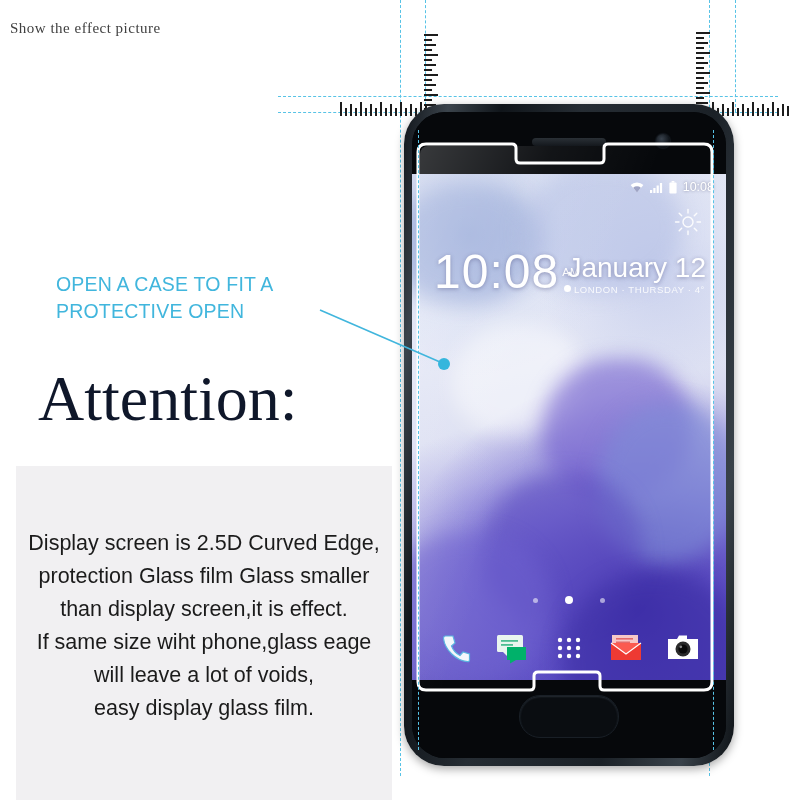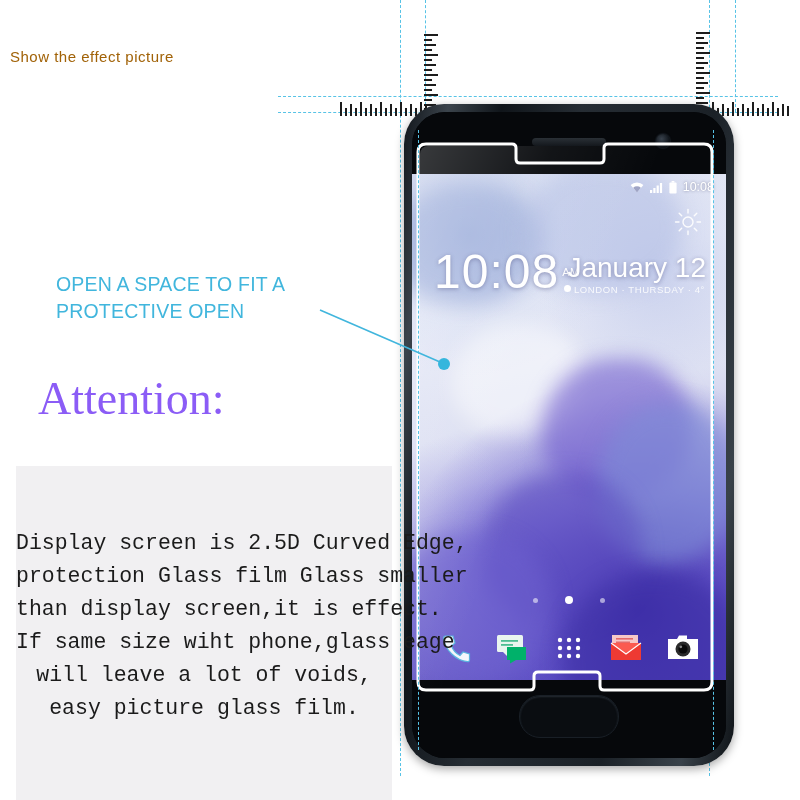--- a/index.html
+++ b/index.html
@@ -14,26 +14,25 @@
     background: #ffffff;
     overflow: hidden;
     font-family: "Liberation Sans", sans-serif;
   }
 
   
   .top-label {
     position: absolute;
     left: 10px;
     top: 20px;
-    font-family: Liberation Sans, sans-serif;
+    font-family: Liberation Serif, serif;
     font-size: 15px;
     letter-spacing: 0.5px;
-    color: #a16207;
+    color: #404040;
     white-space: nowrap;
-    margin-top: 28px;
   }
 
   
   .callout {
     position: absolute;
     left: 56px;
     top: 271px;
     width: 330px;
     font-size: 19.5px;
     line-height: 27px;
@@ -48,23 +47,23 @@
     height: 80px;
     overflow: visible;
   }
 
   
   .attention {
     position: absolute;
     left: 38px;
     top: 368px;
     font-family: "Liberation Serif", "DejaVu Serif", serif;
-    font-size: 46px;
+    font-size: 64px;
     line-height: 62px;
-    color: #8b5cf6;
+    color: #0f172a;
     letter-spacing: 0px;
   }
 
   
   .warn-panel {
     position: absolute;
     left: 16px;
     top: 466px;
     width: 376px;
     height: 334px;
@@ -73,21 +72,21 @@
   .warn-text {
     position: absolute;
     left: 16px;
     top: 527px;
     width: 376px;
     text-align: center;
     font-size: 21.5px;
     line-height: 33px;
     color: #1b1b1b;
   }
-  .warn-text div { white-space: nowrap; font-family: Liberation Mono, monospace; }
+  .warn-text div { white-space: nowrap; }
 
   
   .guide {
     position: absolute;
     pointer-events: none;
   }
   .guide-v {
     width: 0;
     border-left: 1.5px dashed #57c3e6;
   }
@@ -540,33 +539,33 @@
                Q14 40 22 40 Z" fill="none" stroke="#ffffff" stroke-width="3" stroke-linejoin="round"></path>
     </svg>
 
     <div class="film-sheen" style="left:16px; top:42px; width:290px; height:544px; border-radius:8px;"></div>
   </div>
 
   <div class="guide guide-v" style="left:418px; top:130px; height:620px;"></div>
   <div class="guide guide-v" style="left:713px; top:130px; height:620px;"></div>
 
   <div class="callout">
-    <div>OPEN A SPACE TO FIT A</div>
+    <div>OPEN A CASE TO FIT A</div>
     <div>PROTECTIVE OPEN</div>
   </div>
   <svg class="callout-line-svg" viewBox="0 0 140 80">
     <line x1="0" y1="10" x2="120" y2="62" stroke="#41b6dd" stroke-width="1.6"></line>
     <circle cx="124" cy="64" r="6" fill="#35b6dd"></circle>
   </svg>
 
   <div class="attention">Attention:</div>
 
   <div class="warn-panel"></div>
   <div class="warn-text">
     <div>Display screen is 2.5D Curved Edge,</div>
     <div>protection Glass film Glass smaller</div>
     <div>than display screen,it is effect.</div>
     <div>If same size wiht phone,glass eage</div>
     <div>will leave a lot of voids,</div>
-    <div>easy picture glass film.</div>
+    <div>easy display glass film.</div>
   </div>
 
 </div>
 
 </body></html>

